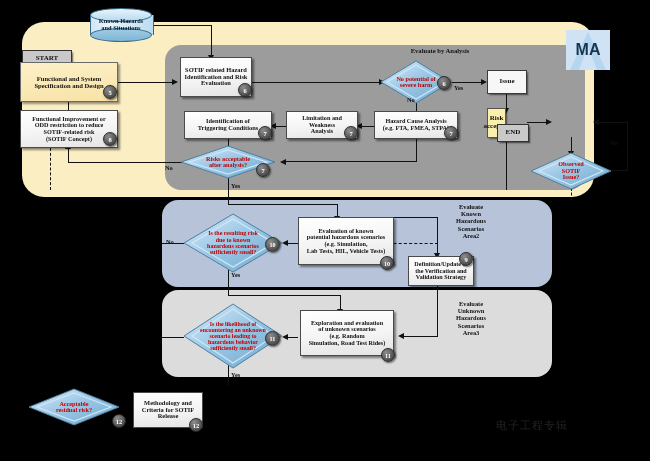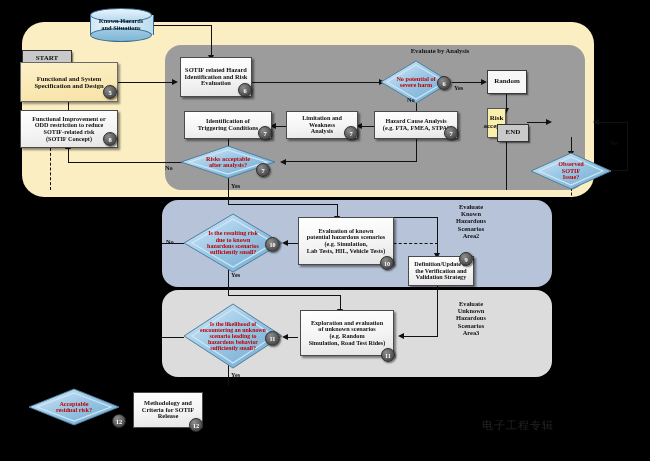--- a/index.html
+++ b/index.html
@@ -85,21 +85,21 @@
   .arw-u{border-left:3.4px solid transparent;border-right:3.4px solid transparent;border-bottom:6px solid #111;}
   
   .elbl{position:absolute;font-weight:bold;color:#111;white-space:nowrap;}
   .plbl{position:absolute;font-weight:bold;color:#111;text-align:center;line-height:1.12;}
   
   .logo{position:absolute;left:566px;top:30px;width:44px;height:40px;}
   .logo .a{position:absolute;left:0;top:0;width:100%;height:100%;overflow:hidden;}
   .logo .ltxt{position:absolute;left:0;top:0;width:100%;height:100%;
     display:flex;align-items:center;justify-content:center;
     font-family:"Liberation Sans",sans-serif;font-weight:bold;font-size:16px;color:#16354f;}
-  .wm{position:absolute;left:482px;top:418px;font-family:"Liberation Sans",sans-serif;
+  .wm{position:absolute;left:496px;top:418px;font-family:"Liberation Sans",sans-serif;
      font-size:11px;color:#2a2a2a;letter-spacing:1px;opacity:.85;white-space:nowrap;}
 </style>
 </head>
 <body>
 
 <div id="canvas">
 
   <div class="panel panel-yellow"></div>
   <div class="panel panel-gray"></div>
   <div class="panel panel-blue"></div>
@@ -251,21 +251,21 @@
   </div>
   <div class="badge" style="left:344px;top:126px;width:12px;height:12px;font-size:6.5px;">7</div>
 
   <div class="node rect" style="left:374px;top:111px;width:84px;height:28px;font-size:6.2px;">
     <span class="txt" style="white-space:pre-line;">Hazard Cause Analysis
 (e.g. FTA, FMEA, STPA)</span>
   </div>
   <div class="badge" style="left:444px;top:126px;width:12px;height:12px;font-size:6.5px;">7</div>
 
   <div class="node rect-plain" style="left:487px;top:70px;width:40px;height:24px;font-size:7px;">
-    <span class="txt">Random</span>
+    <span class="txt">Issue</span>
   </div>
 
   <div class="node rect-yellow2" style="left:487px;top:108px;width:19px;height:30px;font-size:7px;">
     <span class="txt" style="white-space:pre-line;">Risk
 accepted</span>
   </div>
 
   <div class="node rect-dark" style="left:497px;top:124px;width:32px;height:18px;font-size:7px;">
     <span class="txt">END</span>
   </div>
@@ -375,16 +375,23 @@
 
   <div class="elbl" style="left:454px;top:84px;font-size:6.4px;">Yes</div>
   <div class="elbl" style="left:407px;top:96px;font-size:6.4px;">No</div>
   <div class="elbl" style="left:165px;top:164px;font-size:6.4px;">No</div>
   <div class="elbl" style="left:231px;top:182px;font-size:6.4px;">Yes</div>
   <div class="elbl" style="left:166px;top:238px;font-size:6.4px;">No</div>
   <div class="elbl" style="left:231px;top:271px;font-size:6.4px;">Yes</div>
   <div class="elbl" style="left:231px;top:371px;font-size:6.4px;">Yes</div>
   <div class="elbl" style="left:610px;top:139px;font-size:6.4px;">No</div>
 
+  <div class="logo">
+    <svg class="a" width="44" height="40" viewBox="0 0 44 40">
+      <rect x="0" y="0" width="44" height="40" fill="#cfe3f5"></rect>
+      <polygon points="22,2 40,40 31,40 22,16 13,40 4,40" fill="#b6d5ee"></polygon>
+    </svg>
+    <div class="ltxt">MA</div>
+  </div>
 
   <div class="wm">电子工程专辑</div>
 
 </div>
 
 </body></html>

